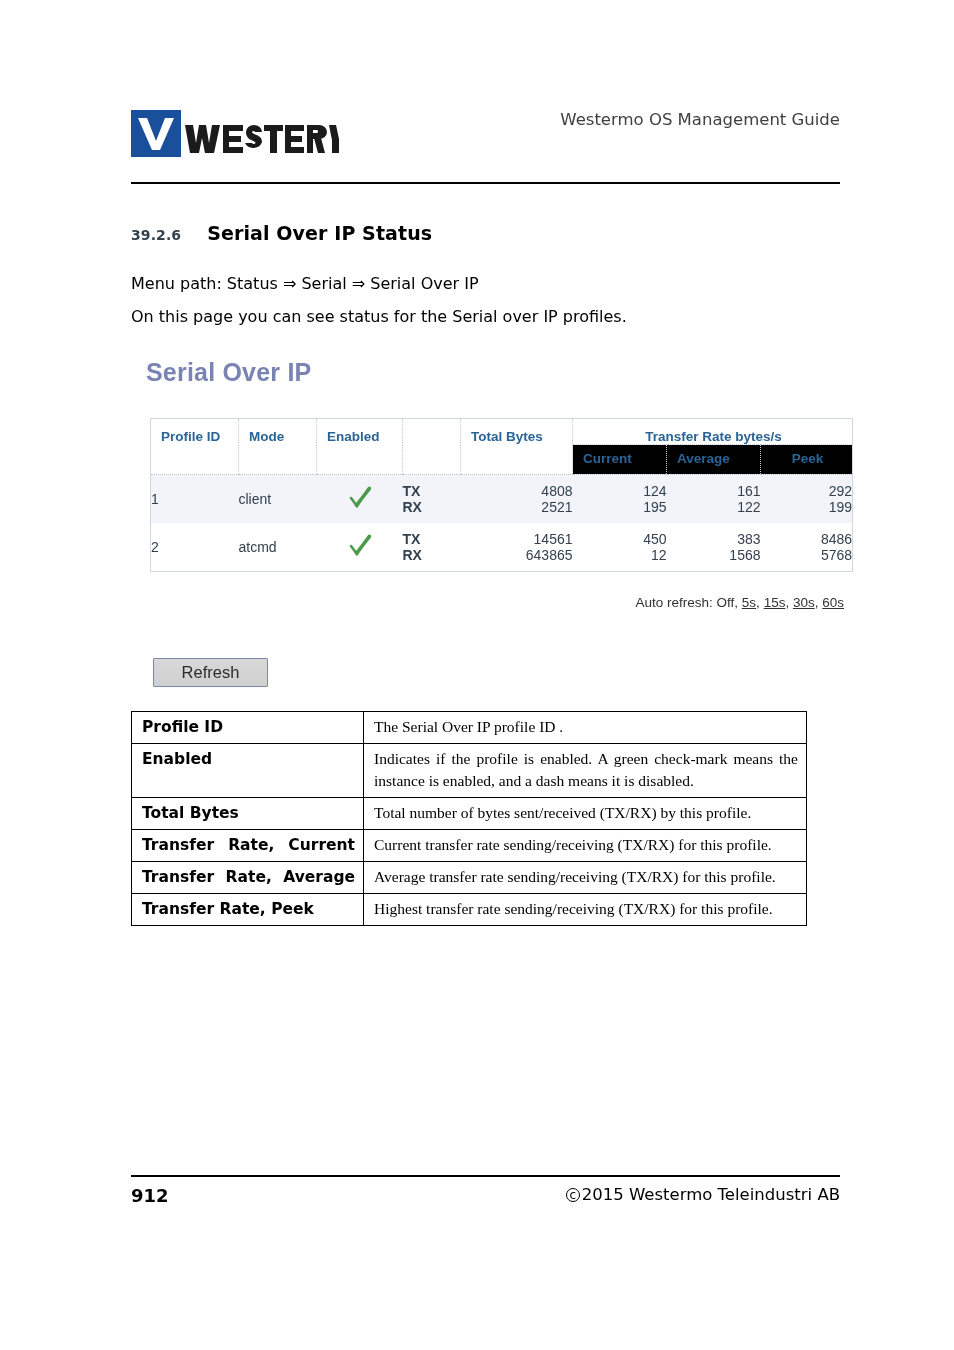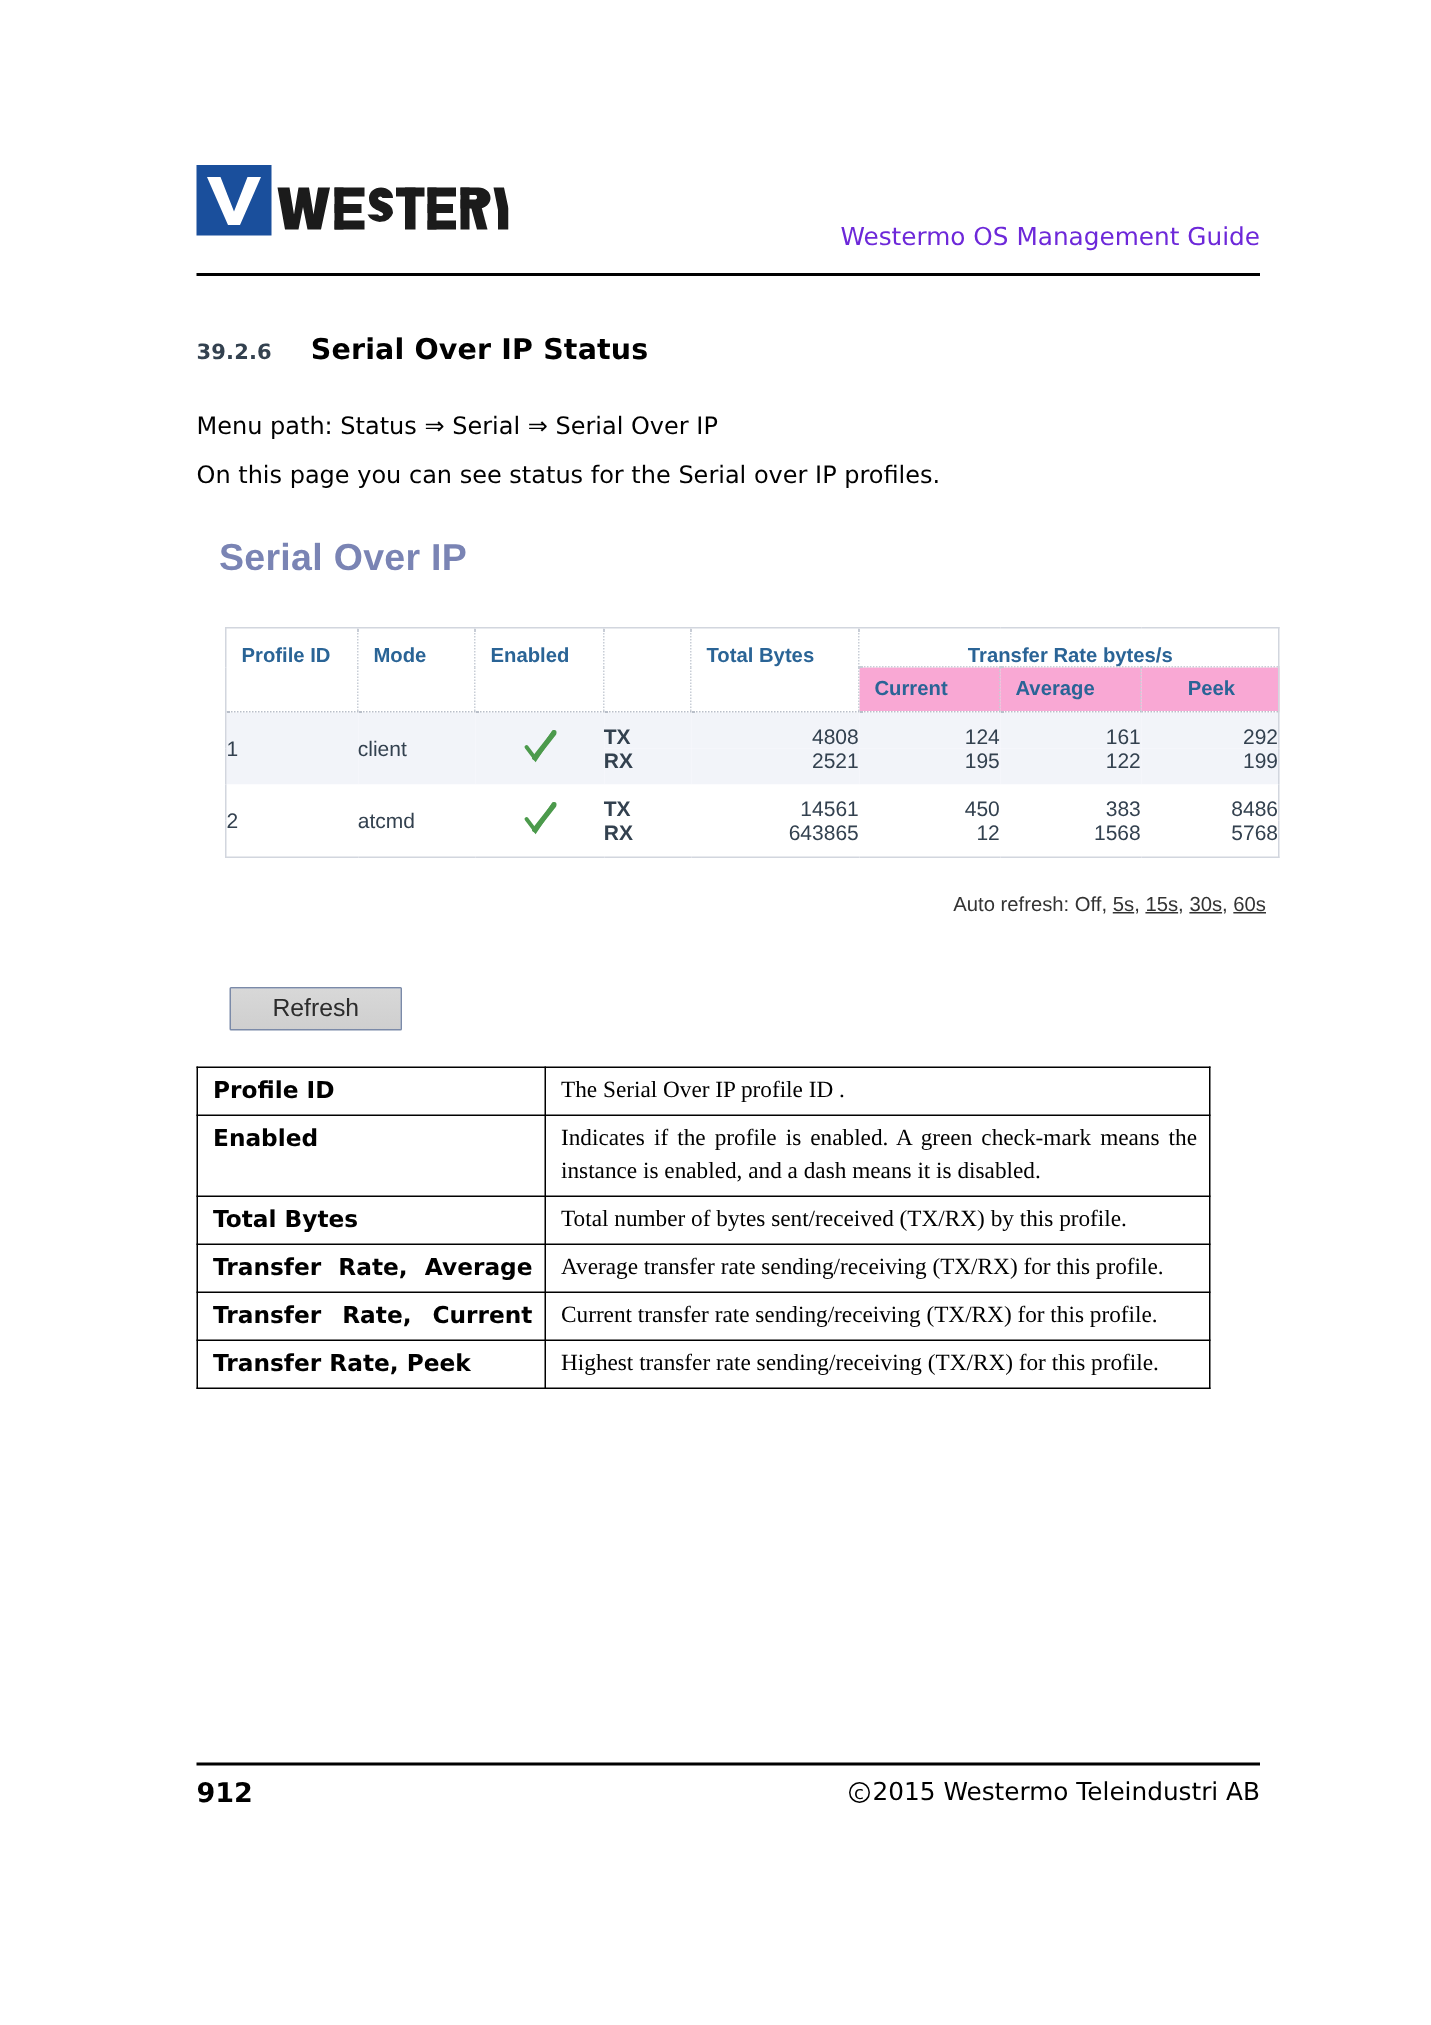--- a/index.html
+++ b/index.html
@@ -57,23 +57,22 @@
 
   .header-titles {
     position: absolute;
     right: 0px;
     top: 8px;
     text-align: right;
     line-height: 1.42;
   }
   .header-titles div {
     font-size: 16.5px;
-    color: #6d28d9;
+    color: #404040;
     white-space: nowrap;
-    margin-top: 38px;
   }
 
   .header-rule {
     position: absolute;
     left: 131px;
     top: 182px;
     width: 709px;
     height: 2.2px;
     background: #000;
   }
@@ -148,21 +147,21 @@
   }
   .sio-table .hcell.last { border-right: none; }
   .sio-table .hcell.center { text-align: center; }
   .sio-table .sub-hcell {
     color: #2a6496;
     font-weight: bold;
     font-size: 13.5px;
     padding: 6px 8px 8px 10px;
     border-right: 1px dotted #c8cdd6;
     border-top: 1px dotted #c8cdd6;
-    background: #f9a8d4;
+    background: #000000;
   }
   .sio-table .sub-hcell.last { border-right: none; text-align: center; }
 
   .sio-table tr.headsep td { border-bottom: 1px dotted #b9bfc9; height: 0; }
 
   .sio-table .body-row td {
     font-size: 14px;
     color: #33414f;
     padding: 0;
     vertical-align: middle;
@@ -454,26 +453,26 @@
       </tr>
       <tr>
         <td class="term noj">Enabled</td>
         <td class="def">Indicates if the profile is enabled. A green check-mark means the instance is enabled, and a dash means it is disabled.</td>
       </tr>
       <tr>
         <td class="term noj">Total Bytes</td>
         <td class="def">Total number of bytes sent/received (TX/RX) by this profile.</td>
       </tr>
       <tr>
+        <td class="term">Transfer Rate, Current</td>
+        <td class="def">Current transfer rate sending/receiving (TX/RX) for this profile.</td>
+      </tr>
+      <tr>
         <td class="term">Transfer Rate, Average</td>
         <td class="def">Average transfer rate sending/receiving (TX/RX) for this profile.</td>
-      </tr>
-      <tr>
-        <td class="term">Transfer Rate, Current</td>
-        <td class="def">Current transfer rate sending/receiving (TX/RX) for this profile.</td>
       </tr>
       <tr>
         <td class="term noj">Transfer Rate, Peek</td>
         <td class="def">Highest transfer rate sending/receiving (TX/RX) for this profile.</td>
       </tr>
     </tbody>
   </table>
 
   <div class="footer-rule"></div>
   <div class="footer-page">912</div>

